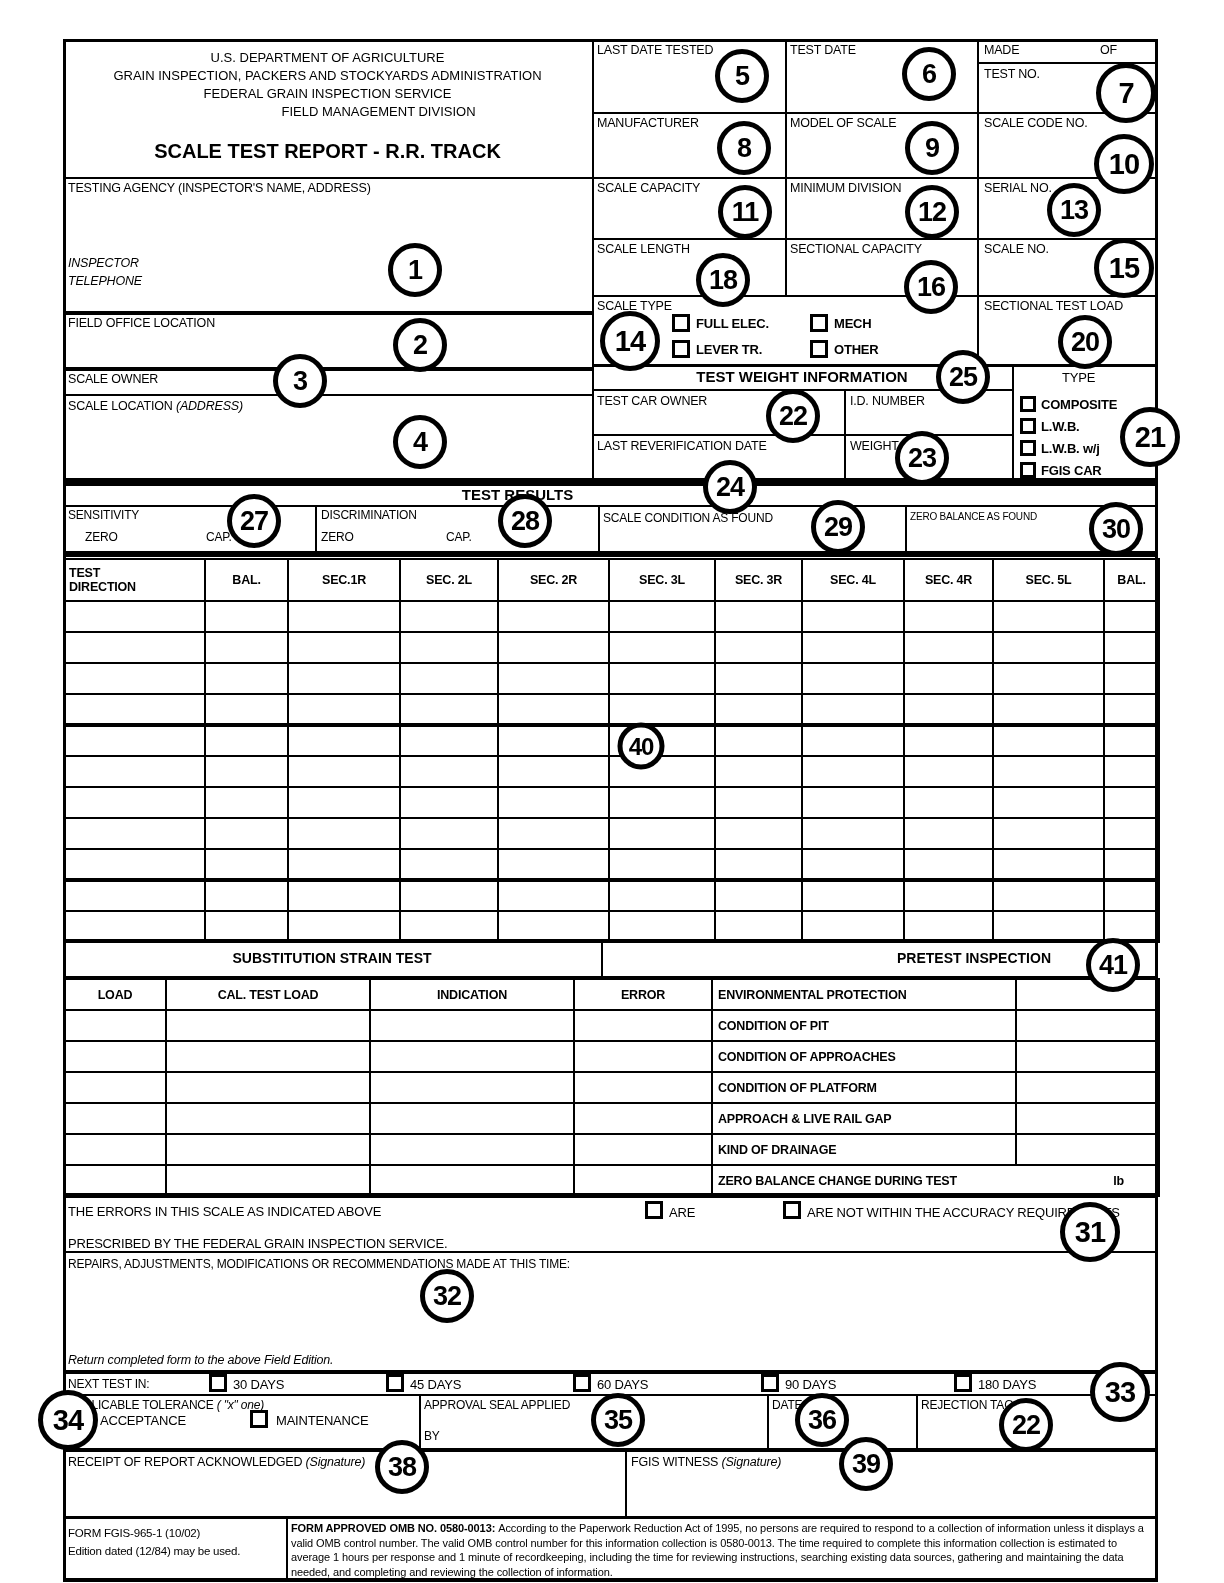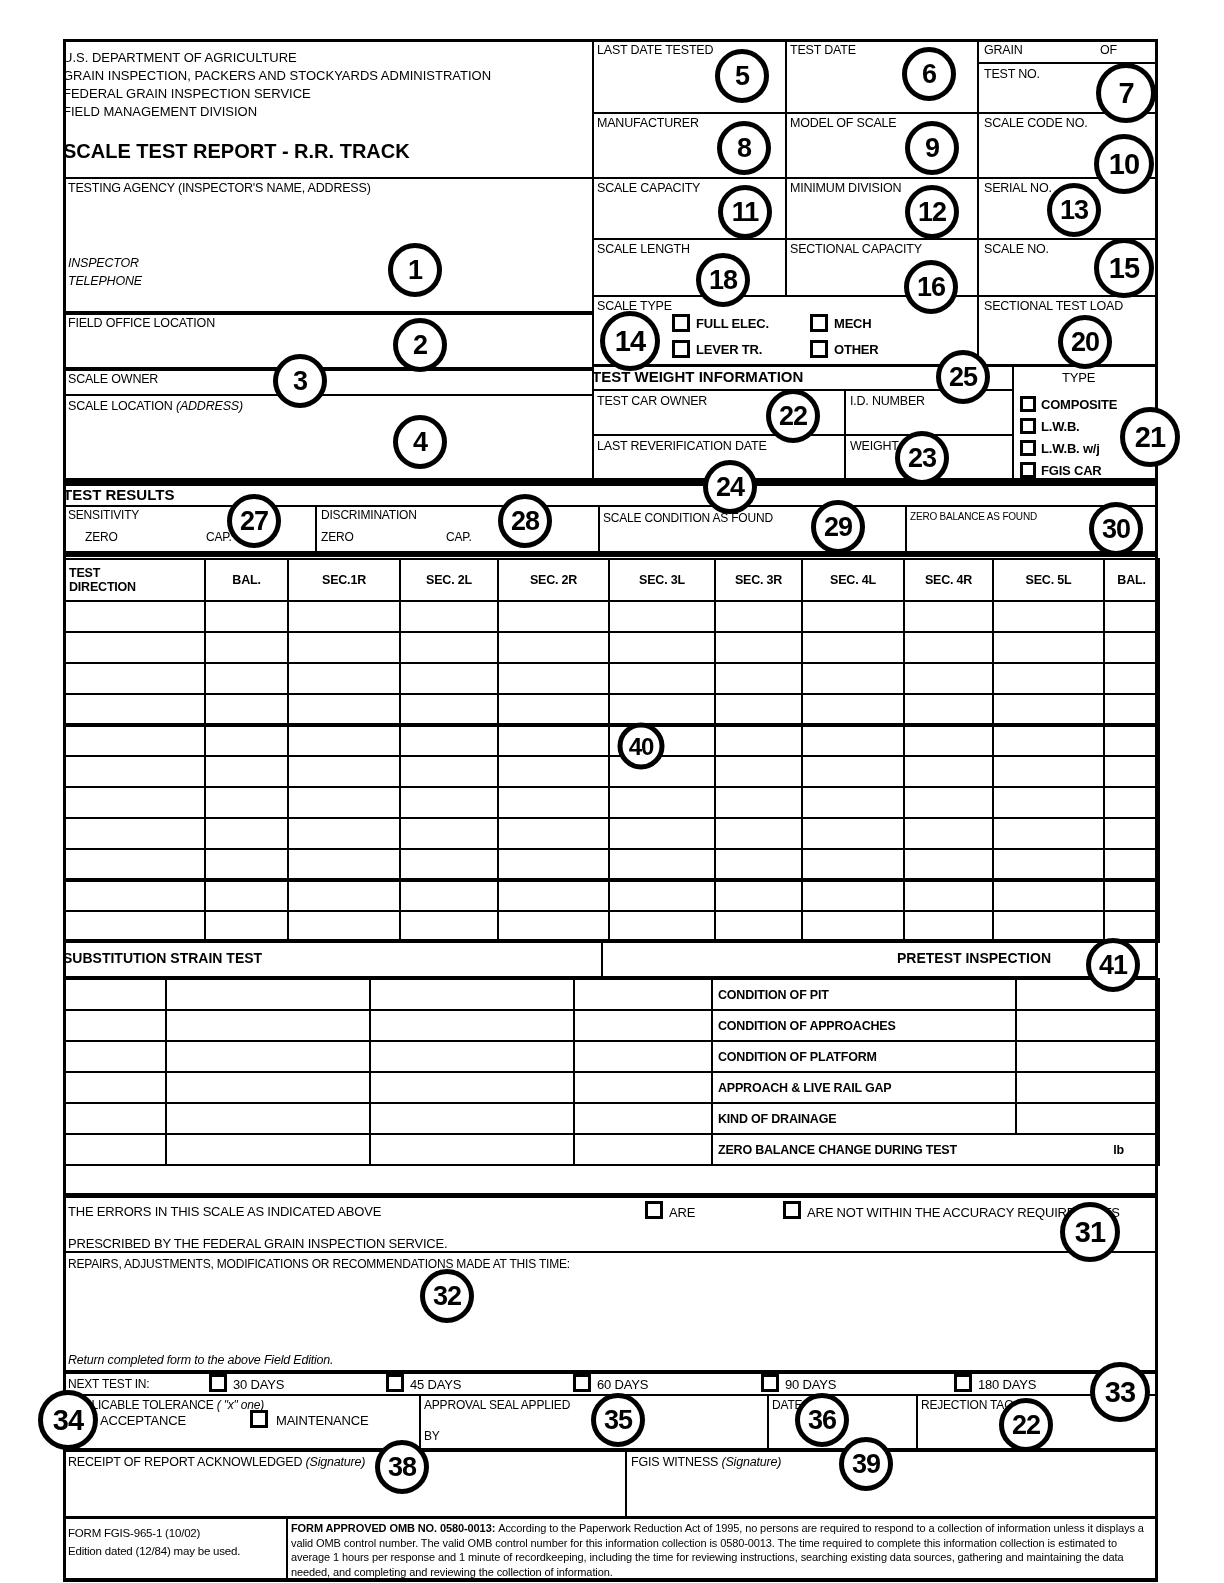--- a/index.html
+++ b/index.html
@@ -2,21 +2,21 @@
 <html><head>
 <meta charset="utf-8">
 <style>
   html,body{margin:0;padding:0;background:#fff;}
   .page{position:relative;width:1224px;height:1583px;background:#fff;overflow:hidden;
         font-family:"Liberation Sans","DejaVu Sans",sans-serif;color:#000;}
   .hl,.vl{position:absolute;background:#000;}
   .L{position:absolute;font-size:12.5px;white-space:nowrap;letter-spacing:-0.2px;z-index:2;}
   .b{font-weight:700;}
   .i{font-style:italic;}
-  .ctrbox{position:absolute;z-index:2;}
+  .ctrbox{position:absolute;text-align:center;z-index:2;}
   .badge{position:absolute;box-sizing:border-box;width:54px;height:54px;border:5px solid #000;
          border-radius:50%;background:#fff;display:flex;align-items:center;justify-content:center;
          font-weight:700;font-size:27px;letter-spacing:-1px;z-index:20;transform:translate(-50%,-50%);}
   .badge.lg{width:60px;height:60px;font-size:29px;}
   .badge.sm{width:47px;height:47px;font-size:24px;}
   .cb{position:absolute;box-sizing:border-box;width:18px;height:18px;border:3px solid #000;background:#fff;z-index:3;}
   table.results{position:absolute;left:63px;top:558px;width:1095px;border-collapse:collapse;table-layout:fixed;z-index:1;}
   table.results th,table.results td{border:2px solid #000;padding:0;font-size:12.5px;font-weight:700;
          text-align:center;vertical-align:middle;letter-spacing:-0.2px;}
   table.results thead tr{height:42px;}
@@ -87,21 +87,21 @@
 
   <span class="L" style="left:68px;top:181px">TESTING AGENCY (INSPECTOR'S NAME, ADDRESS)</span>
   <span class="L i" style="left:68px;top:256px">INSPECTOR</span>
   <span class="L i" style="left:68px;top:274px">TELEPHONE</span>
   <span class="L" style="left:68px;top:316px">FIELD OFFICE LOCATION</span>
   <span class="L" style="left:68px;top:372px">SCALE OWNER</span>
   <span class="L" style="left:68px;top:399px"><span>SCALE LOCATION</span>&nbsp;<span class="i">(ADDRESS)</span></span>
 
   <span class="L" style="left:597px;top:43px">LAST DATE TESTED</span>
   <span class="L" style="left:790px;top:43px">TEST DATE</span>
-  <span class="L" style="left:984px;top:43px">GRAIN</span>
+  <span class="L" style="left:984px;top:43px">MADE</span>
   <span class="L" style="left:1100px;top:43px">OF</span>
   <span class="L" style="left:984px;top:67px">TEST NO.</span>
   <span class="L" style="left:597px;top:116px">MANUFACTURER</span>
   <span class="L" style="left:790px;top:116px">MODEL OF SCALE</span>
   <span class="L" style="left:984px;top:116px">SCALE CODE NO.</span>
   <span class="L" style="left:597px;top:181px">SCALE CAPACITY</span>
   <span class="L" style="left:790px;top:181px">MINIMUM DIVISION</span>
   <span class="L" style="left:984px;top:181px">SERIAL NO.</span>
   <span class="L" style="left:597px;top:242px">SCALE LENGTH</span>
   <span class="L" style="left:790px;top:242px">SECTIONAL CAPACITY</span>
@@ -328,20 +328,28 @@
   <table class="pre">
     <colgroup>
       <col style="width:102px">
         <col style="width:204px">
         <col style="width:204px">
       <col style="width:138px">
         <col style="width:304px">
         <col style="width:143px">
     </colgroup>
     <tbody>
+        <tr>
+      <th class="hcell">LOAD</th>
+      <th class="hcell">CAL. TEST LOAD</th>
+      <th class="hcell">INDICATION</th>
+      <th class="hcell">ERROR</th>
+      <td class="item">ENVIRONMENTAL PROTECTION</td>
+      <td></td>
+    </tr>
     <tr>
       <td></td>
           <td></td>
           <td></td>
           <td></td>
       <td class="item">CONDITION OF PIT</td>
       <td></td>
     </tr>
     <tr>
       <td></td>

